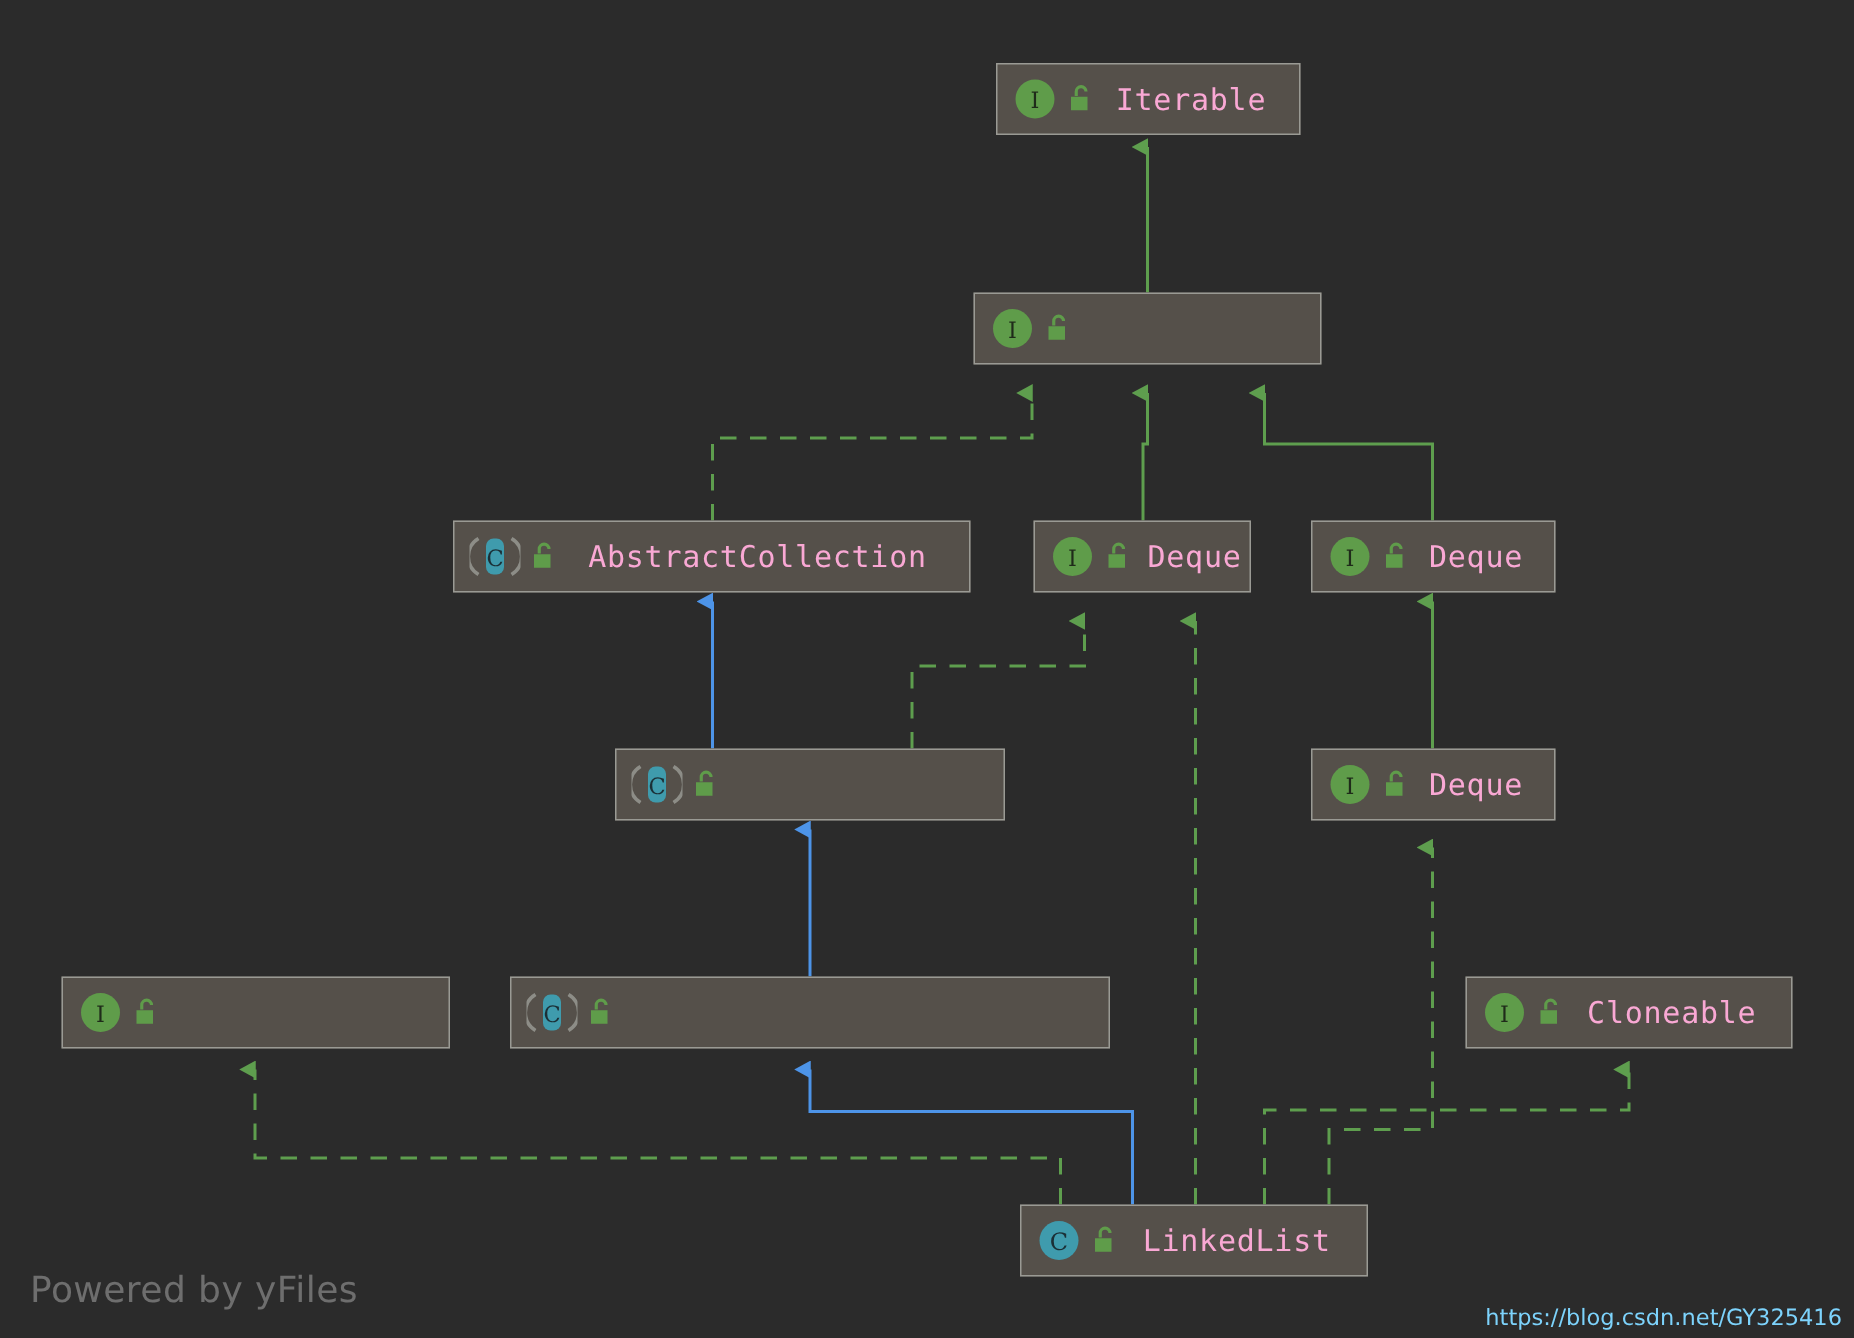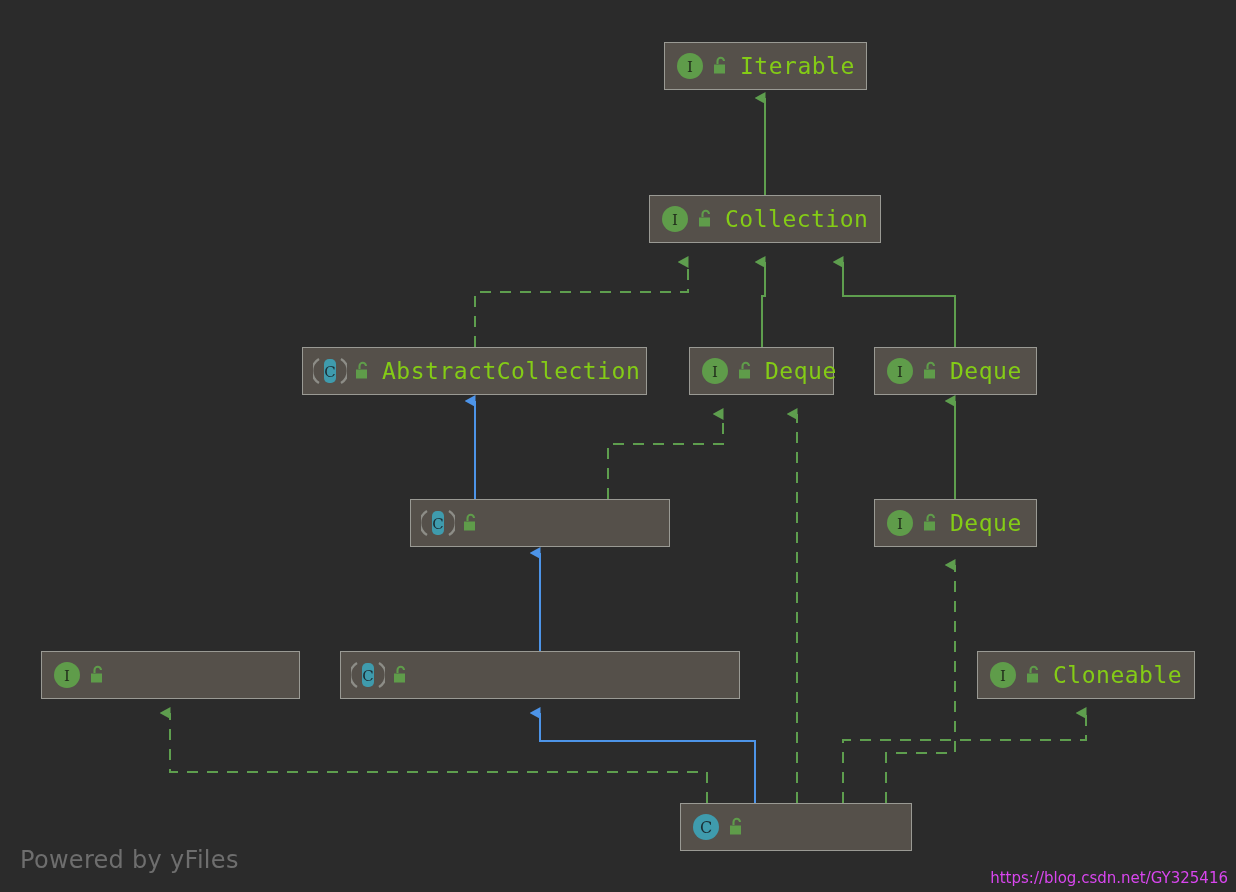--- a/index.html
+++ b/index.html
@@ -34,22 +34,22 @@
     padding: 0 14px 0 10px;
   }
   .node .icons {
     display: flex;
     align-items: center;
     flex: 0 0 auto;
   }
   .node .label {
     flex: 1 1 auto;
     text-align: center;
-    color: #84cc16;
-    font-size: 23px;
+    color: #f9a8d4;
+    font-size: 20px;
     letter-spacing: 0.5px;
     font-family: "DejaVu Sans Mono", monospace;
     white-space: nowrap;
     padding-left: 6px;
     padding-right: 4px;
   }
   .ico {
     display: inline-block;
     line-height: 0;
   }
@@ -62,21 +62,21 @@
     bottom: 18px;
     color: #6e6e6e;
     font-size: 24px;
     font-family: "DejaVu Sans", sans-serif;
     letter-spacing: 0.3px;
   }
   .footer-right {
     position: absolute;
     right: 8px;
     bottom: 5px;
-    color: #d946ef;
+    color: #7dd3fc;
     font-size: 15px;
     font-family: "DejaVu Sans", sans-serif;
   }
 </style>
 </head>
 <body>
 
 <div id="canvas">
 
   <svg id="edges" xmlns="http://www.w3.org/2000/svg">
@@ -123,21 +123,20 @@
         <span class="icons">
           <span class="ico ico-type"><svg width="30" height="30" viewBox="0 0 30 30">
               <circle cx="15" cy="15" r="13" fill="#5f9c4a"></circle>
               <text x="15" y="21" text-anchor="middle" font-family="DejaVu Serif, serif" font-size="15" fill="#1f2b1a">I</text>
             </svg></span>
           <span class="ico ico-lock"><svg width="20" height="22" viewBox="0 0 20 22">
               <path d="M5.5,9 L5.5,6 A3.2,3.2 0 0 1 12,6" stroke="#5f9c4a" stroke-width="2.1" fill="none"></path>
               <rect x="2" y="9.5" width="11" height="9" fill="#5f9c4a"></rect>
             </svg></span>
         </span>
-        <span class="label">Collection</span>
       </div>
       <div class="node" style="left: 302px; top: 347px; width: 345px;">
         <span class="icons">
           <span class="ico ico-type"><svg width="34" height="30" viewBox="0 0 34 30">
               <path d="M6,3 A14,14 0 0 0 6,27" stroke="#8d8d87" stroke-width="2.4" fill="none"></path>
               <path d="M28,3 A14,14 0 0 1 28,27" stroke="#8d8d87" stroke-width="2.4" fill="none"></path>
               <rect x="11" y="3" width="12" height="24" rx="5" fill="#3f9bad"></rect>
               <text x="17" y="21" text-anchor="middle" font-family="DejaVu Serif, serif" font-size="15" fill="#1b2f36">C</text>
             </svg></span>
           <span class="ico ico-lock"><svg width="20" height="22" viewBox="0 0 20 22">
@@ -243,18 +242,19 @@
         <span class="icons">
           <span class="ico ico-type"><svg width="30" height="30" viewBox="0 0 30 30">
               <circle cx="15" cy="15" r="13" fill="#3f9bad"></circle>
               <text x="15" y="21" text-anchor="middle" font-family="DejaVu Serif, serif" font-size="16" fill="#1b2f36">C</text>
             </svg></span>
           <span class="ico ico-lock"><svg width="20" height="22" viewBox="0 0 20 22">
               <path d="M5.5,9 L5.5,6 A3.2,3.2 0 0 1 12,6" stroke="#5f9c4a" stroke-width="2.1" fill="none"></path>
               <rect x="2" y="9.5" width="11" height="9" fill="#5f9c4a"></rect>
             </svg></span>
         </span>
+        <span class="label">LinkedList</span>
       </div>
     </div>
 
   <div class="footer-left">Powered by yFiles</div>
   <div class="footer-right">https://blog.csdn.net/GY325416</div>
 </div>
 
 </body></html>

